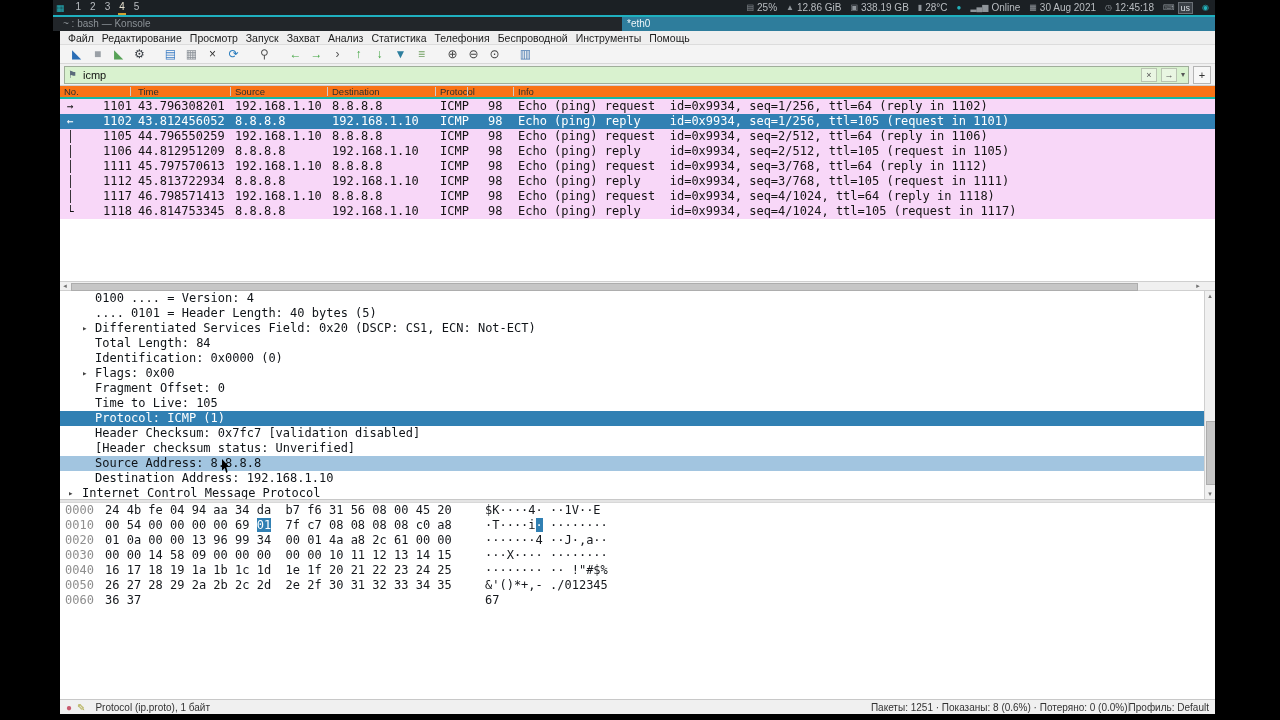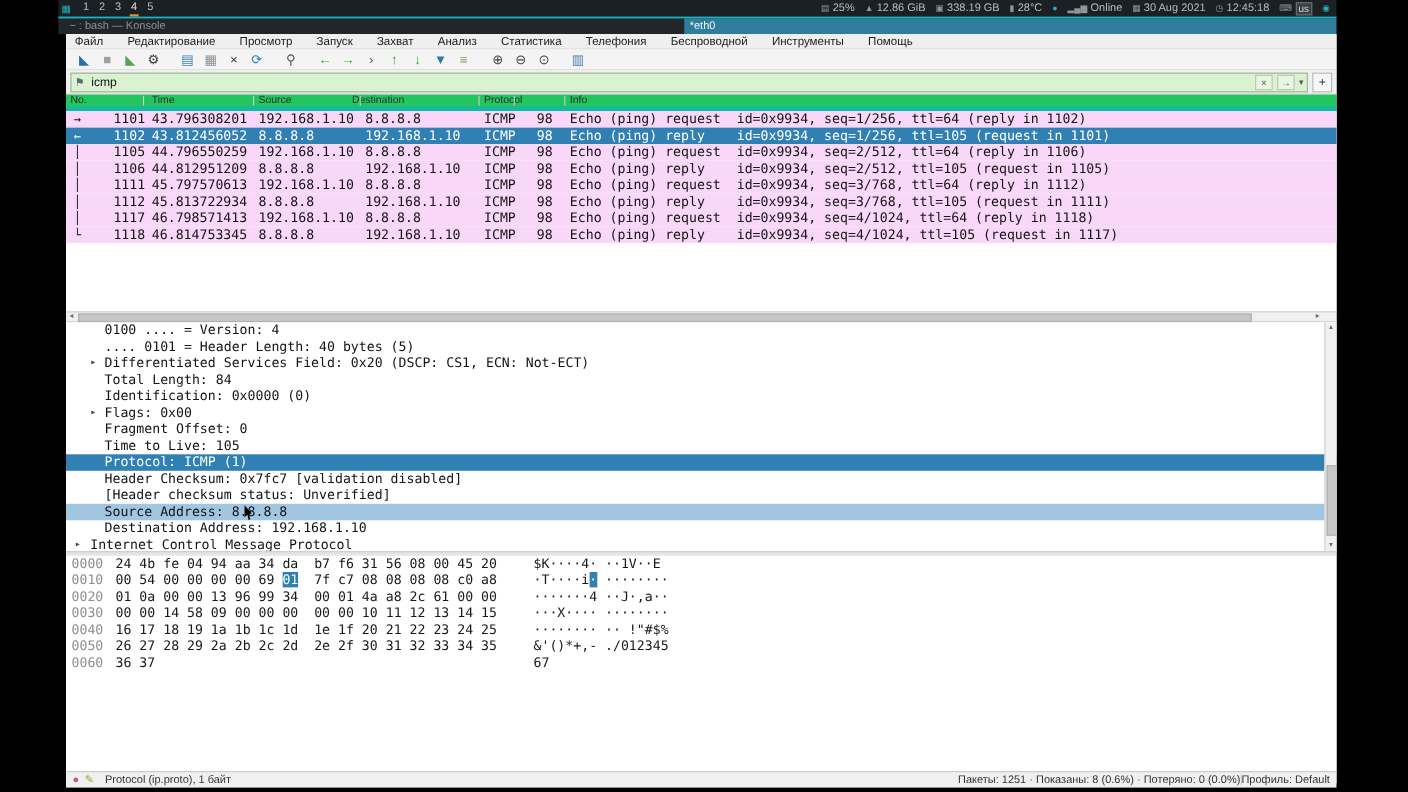--- a/index.html
+++ b/index.html
@@ -21,21 +21,21 @@
   .accent-line{height:2px;background:#1fb0bf;}
 
   
   .tabbar{height:14px;display:flex;font-size:10px;line-height:14px;}
   .tab-konsole{width:569px;background:#22262a;color:#8b9196;padding-left:10px;box-sizing:border-box;}
   .tab-eth0{flex:1;background:#2e7d9c;color:#eef6f9;padding-left:5px;}
 
   
   .window{position:absolute;left:7px;top:31px;width:1155px;height:681px;background:#fff;font-size:11px;}
 
-  .menubar{height:14px;background:#efefef;border-bottom:1px solid #dcdcdc;display:flex;gap:22px;
+  .menubar{height:14px;background:#efefef;border-bottom:1px solid #dcdcdc;display:flex;gap:8px;
            align-items:center;padding-left:8px;font-size:10.5px;color:#1c1c1c;box-sizing:border-box;}
   .menubar span{cursor:default;}
 
   .toolbar{height:19px;background:#f4f4f4;border-bottom:1px solid #d8d8d8;display:flex;align-items:center;
            padding-left:6px;box-sizing:border-box;}
   .tool-btn{width:21px;height:17px;display:flex;align-items:center;justify-content:center;font-size:12px;cursor:default;}
   .tool-gap{width:10px;}
 
   .filterbar{height:22px;background:#f0f0f0;border-bottom:1px solid #cfcfcf;display:flex;align-items:center;
              padding:0 4px;box-sizing:border-box;gap:4px;}
@@ -45,25 +45,25 @@
   .filter-input{flex:1;background:transparent;border:none;outline:none;font-size:11px;color:#111;
                 font-family:"Liberation Sans",sans-serif;}
   .ff-btn{width:14px;height:12px;border:1px solid #b9c4b2;background:#e9f6e2;color:#555;font-size:9px;
           display:flex;align-items:center;justify-content:center;}
   .ff-caret{color:#555;font-size:8px;}
   .add-btn{width:16px;height:16px;border:1px solid #b5b5b5;background:#f7f7f7;color:#333;font-size:11px;
            display:flex;align-items:center;justify-content:center;}
 
   
   .mono{font-family:"DejaVu Sans Mono",monospace;}
-  .pheader{height:11px;background:#22c55e;border-bottom:4px solid #14b8a6;position:relative;
+  .pheader{height:11px;background:#f97316;border-bottom:2px solid #14b8a6;position:relative;
            font-size:9.5px;color:#2d2d2d;}
   .pheader span{position:absolute;top:0;line-height:11px;}
   .pheader .sep{position:absolute;top:1px;width:1px;height:9px;background:#cccccc;}
-  .h-no{left:4px;} .h-time{left:78px;} .h-src{left:175px;} .h-dst{left:260px;}
+  .h-no{left:4px;} .h-time{left:78px;} .h-src{left:175px;} .h-dst{left:272px;}
   .h-proto{left:380px;} .h-len{left:415px;margin-top:31px;} .h-info{left:458px;}
 
   .plist{height:120px;background:#fff;}
   .pl-row{position:relative;height:15px;font-size:12px;line-height:15px;background:#f8d7f8;color:#141414;}
   .pl-row.selected{background:#3180b3;color:#fff;}
   .pl-row span{position:absolute;top:0;white-space:pre;}
   .c-marker{left:7px;font-size:11px;}
   .c-no{left:26px;width:46px;text-align:right;}
   .c-time{left:78px;} .c-src{left:175px;} .c-dst{left:272px;} .c-proto{left:380px;}
   .c-len{left:428px;width:45px;} .c-info{left:458px;}

